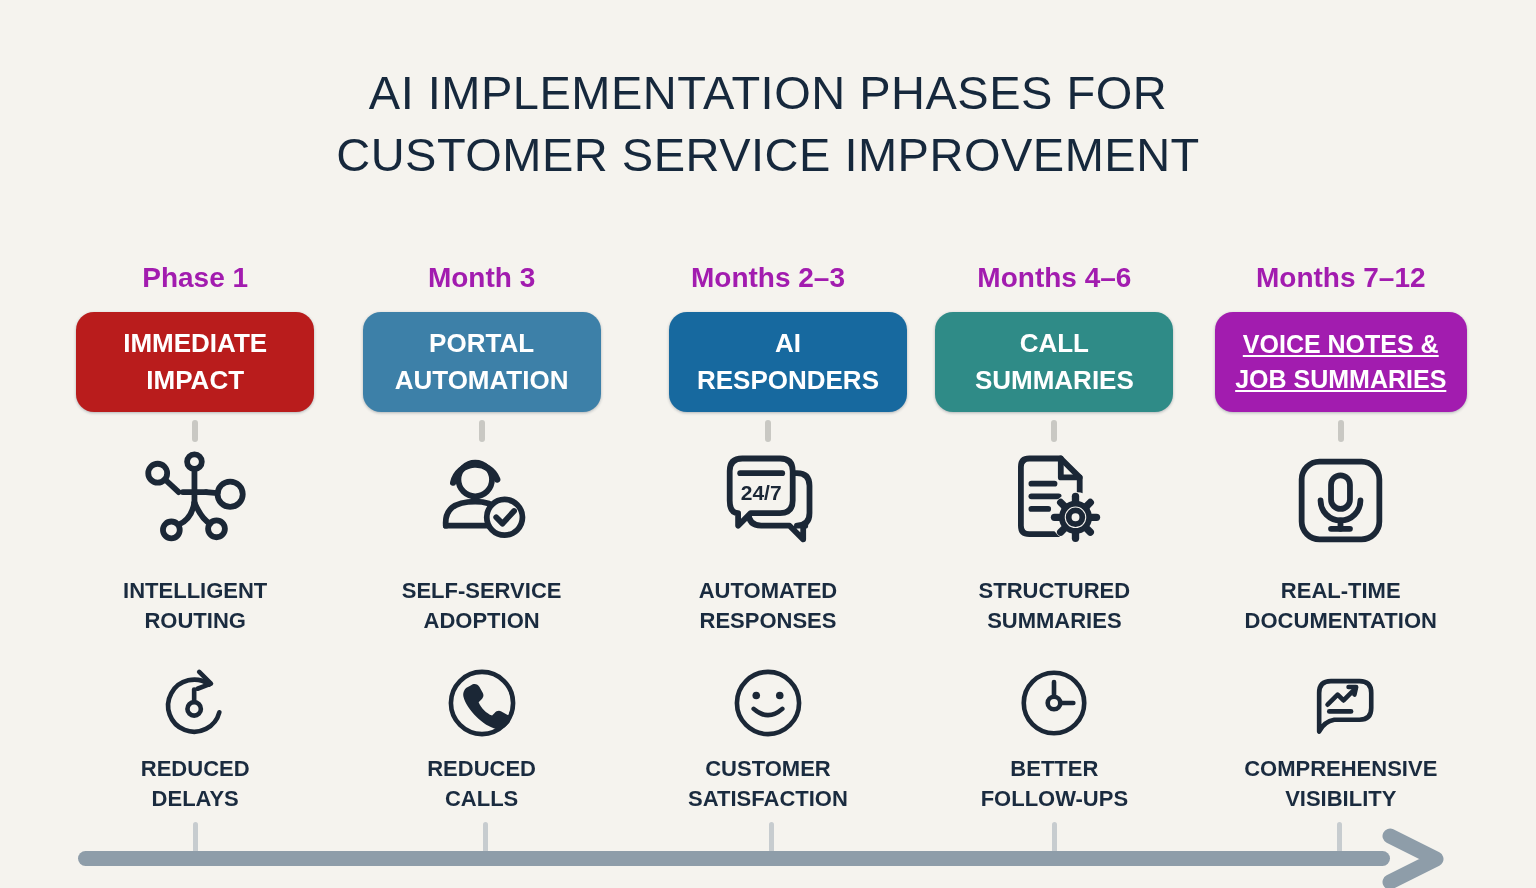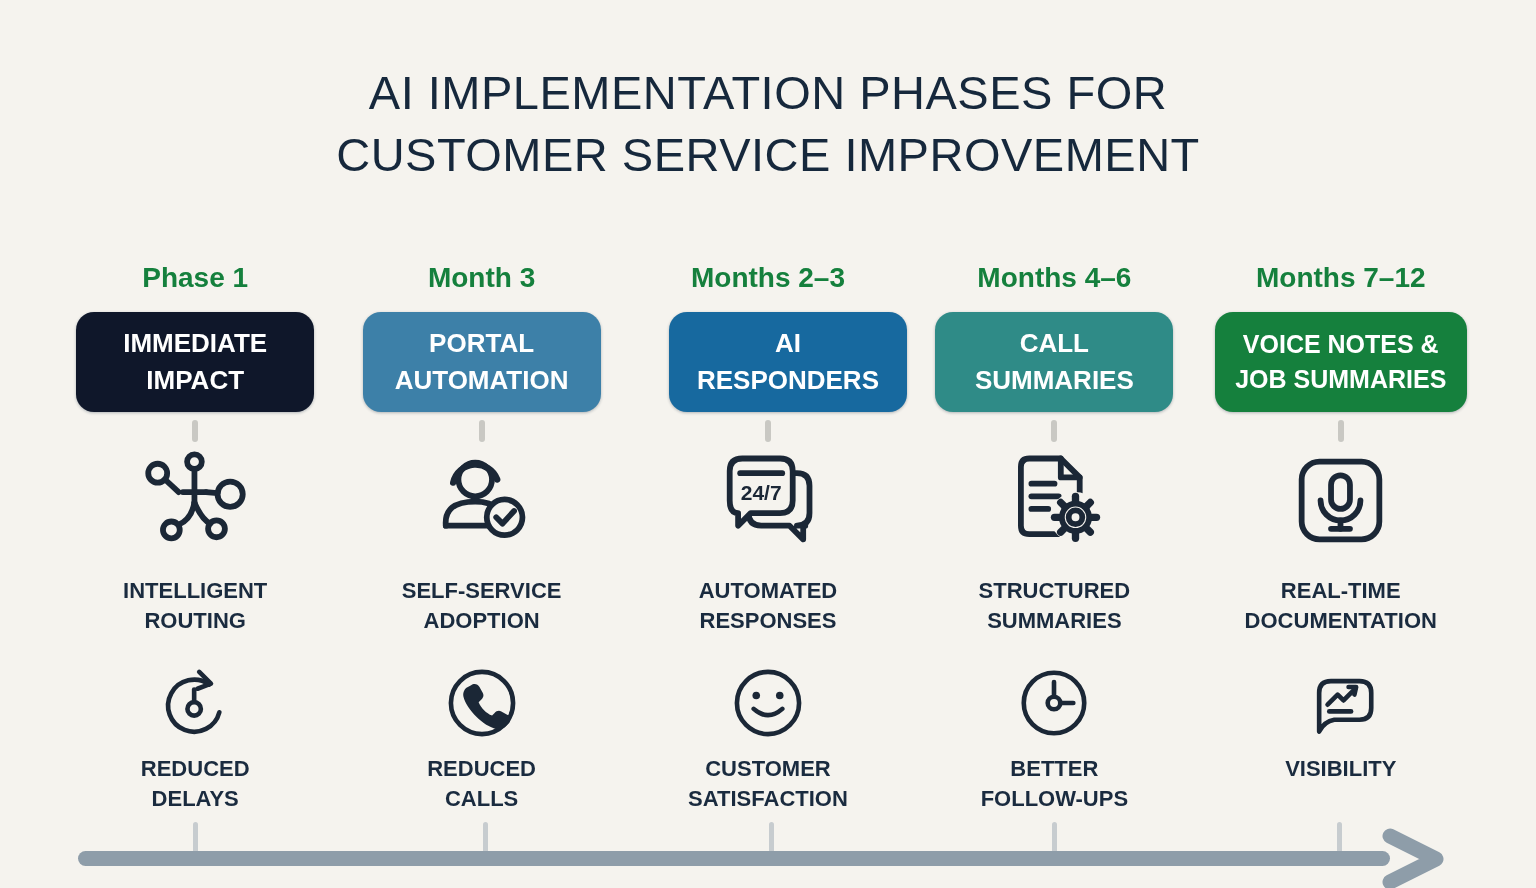--- a/index.html
+++ b/index.html
@@ -12,21 +12,21 @@
   .title {
     position:absolute; top:62px; left:0; width:100%;
     text-align:center; font-size:47px; font-weight:400;
     letter-spacing:0.5px; line-height:1.32; color:#16283c;
   }
   .columns {
     position:absolute; left:52px; top:262px; width:1432px;
     display:flex;
   }
   .col { width:20%; display:flex; flex-direction:column; align-items:center; }
-  .period { height:44px; font-size:28px; font-weight:700; color:#15803d; }
+  .period { height:44px; font-size:28px; font-weight:700; color:#a21caf; }
   .badge {
     height:100px; width:238px; border-radius:18px; margin-top:6px;
     display:flex; flex-direction:column; align-items:center; justify-content:center;
     color:#ffffff; font-size:26px; font-weight:800; line-height:1.42;
     text-align:center; box-shadow:0 1px 3px rgba(20,40,60,0.30);
   }
   .col-5 .badge { width:252px; font-size:25px; }
   .connector { width:6px; height:22px; background:#c9c8c3; border-radius:3px; margin-top:8px; }
   .icon-slot-1 { height:122px; margin-top:6px; display:flex; justify-content:center; }
   .icon-slot-2 { height:90px;  margin-top:16px; display:flex; align-items:center; justify-content:center; }
@@ -53,21 +53,21 @@
 
 <div class="title">
   <div>AI IMPLEMENTATION PHASES FOR</div>
   <div>CUSTOMER SERVICE IMPROVEMENT</div>
 </div>
 
 <div class="columns">
 
   <div class="col col-1">
     <div class="period">Phase 1</div>
-    <div class="badge" style="background: #0f172a;">
+    <div class="badge" style="background: #b91c1c;">
       <span>IMMEDIATE</span>
       <span>IMPACT</span>
     </div>
     <div class="connector"></div>
     <div class="icon-slot-1">
       <svg class="ic" width="105" height="105" viewBox="0 0 100 100">
         <circle cx="49" cy="13" r="7"></circle>
         <line x1="49" y1="20" x2="49" y2="55"></line>
         <line x1="38" y1="42" x2="60" y2="42"></line>
         <circle cx="14" cy="24" r="9"></circle>
@@ -206,21 +206,21 @@
       </svg>
     </div>
     <div class="item-label">
       <div>BETTER</div>
       <div>FOLLOW-UPS</div>
     </div>
   </div>
 
   <div class="col col-5">
     <div class="period">Months 7–12</div>
-    <div class="badge" style="background: #15803d;">
+    <div class="badge" style="background: #a21caf; text-decoration: underline;">
       <span>VOICE NOTES &amp;</span>
       <span>JOB SUMMARIES</span>
     </div>
     <div class="connector"></div>
     <div class="icon-slot-1">
       <svg class="ic" width="105" height="105" viewBox="0 0 100 100">
         <rect x="13" y="13" width="74" height="74" rx="17"></rect>
         <rect x="41" y="26" width="18" height="32" rx="9"></rect>
         <path d="M31,50 A19,19 0 0 0 69,50"></path>
         <line x1="50" y1="69" x2="50" y2="77"></line>
@@ -233,20 +233,21 @@
     </div>
     <div class="icon-slot-2">
       <svg class="ic" width="84" height="84" viewBox="0 0 100 100">
         <path d="M24,84 L24,38 Q24,24 38,24 L72,24 Q86,24 86,38 L86,56 Q86,70 72,70 L42,70 Q30,72 24,84 Z"></path>
         <polyline points="34,52 46,40 53,47 67,33"></polyline>
         <polyline points="59,31 68,31 66,40"></polyline>
         <line x1="36" y1="60" x2="62" y2="60"></line>
       </svg>
     </div>
     <div class="item-label">
+      <div>COMPREHENSIVE</div>
       <div>VISIBILITY</div>
     </div>
   </div>
 </div>
 
 <div class="timeline-tick" style="left:193px"></div>
 <div class="timeline-tick" style="left:483px"></div>
 <div class="timeline-tick" style="left:769px"></div>
 <div class="timeline-tick" style="left:1052px"></div>
 <div class="timeline-tick" style="left:1337px"></div>

